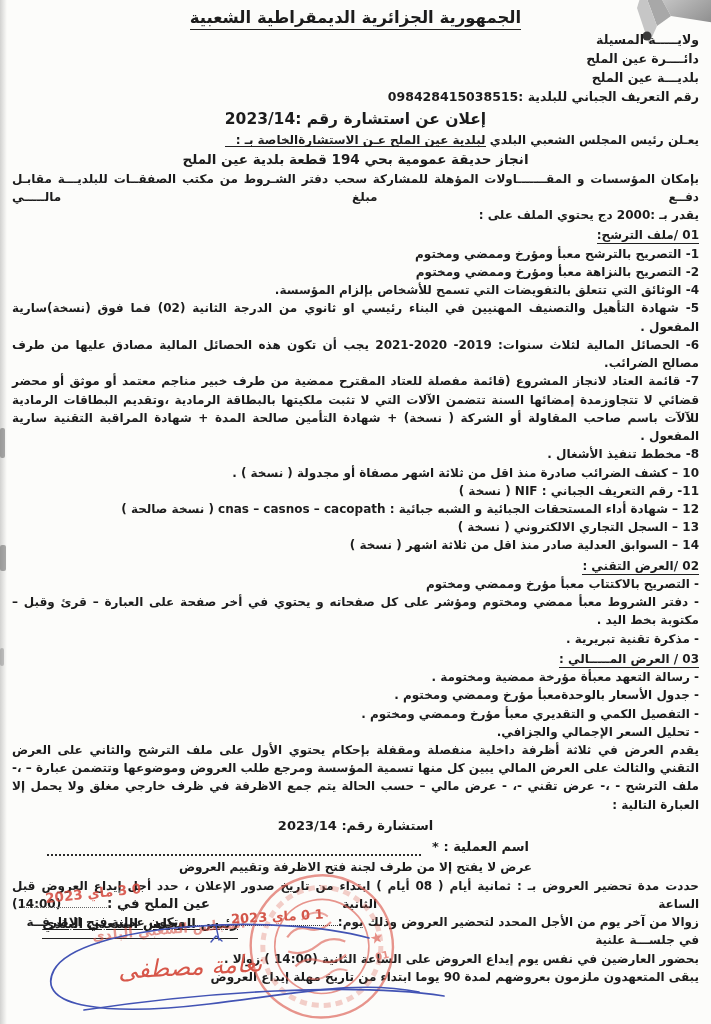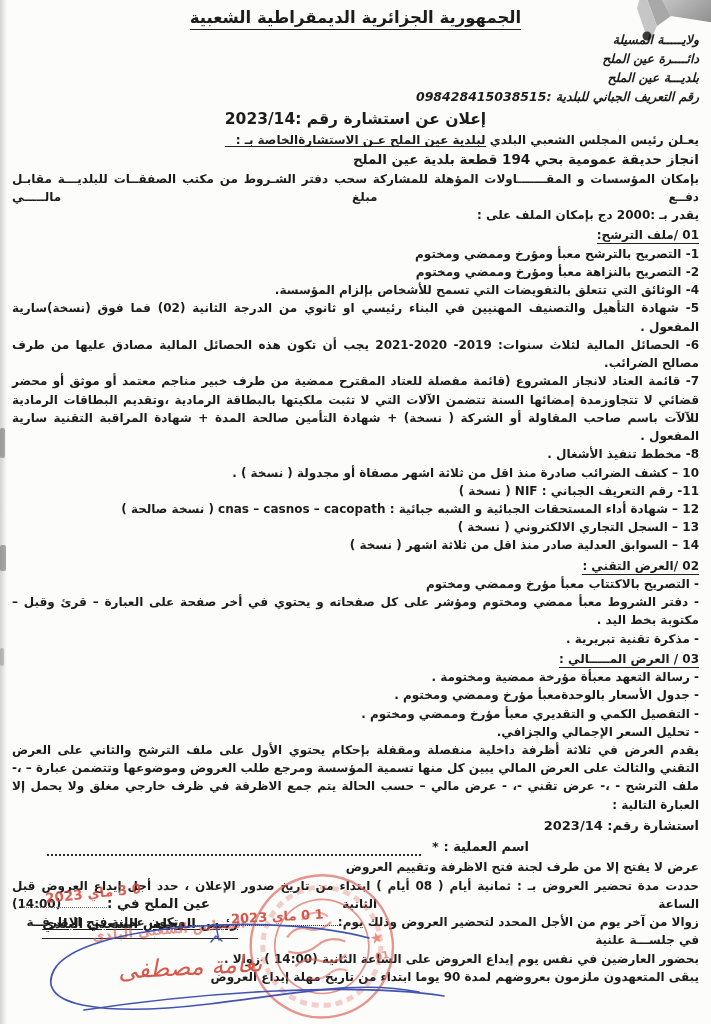--- a/index.html
+++ b/index.html
@@ -26,30 +26,30 @@
 
   .content{position:absolute;inset:0;padding:6px 12px 0 12px;box-sizing:border-box;}
 
   .country-title{
     text-align:center;font-size:16.5px;font-weight:bold;
     margin:2px 0 3px 0;
   }
   .country-title span{border-bottom:1.6px solid #222;padding-bottom:2px;}
 
   .admin{ text-align:right;font-weight:bold;font-size:12.5px;line-height:1.52;}
-  .admin div{white-space:nowrap;font-style:italic;}
+  .admin div{white-space:nowrap;}
 
   .ann-title{
     text-align:center;font-size:15.5px;font-weight:bold;margin:4px 0 3px 0;
   }
   .ann-title span{border-bottom:1.7px solid #222;padding-bottom:18px;}
 
   .body-txt{font-size:12px;line-height:1.52;font-weight:bold;}
   .line{margin:0;}
-  .center{text-align:right;}
+  .center{text-align:center;}
   .right{text-align:right;}
   .stretch{text-align:justify;text-align-last:justify;}
   .just{text-align:justify;}
   .project{font-size:13.5px;}
   .sec-head{margin-top:2px;}
   .sec-head span{border-bottom:1.6px solid #222;padding-bottom:1px;}
   .list div{margin:0;}
 
   .ref-line{font-size:13px;margin-top:2px;}
   .op-row{display:flex;align-items:flex-end;font-weight:bold;font-size:13px;margin:1px 170px 2px 35px;gap:8px;}
@@ -134,21 +134,21 @@
 
     <div class="ann-title">
       <span>إعلان عن استشارة رقم :2023/14</span>
     </div>
 
     <div class="body-txt">
 
       <div class="line right">يعـلن رئيس المجلس الشعبي البلدي لبلدية عين الملح عـن الاستشارةالخاصة بـ :</div>
       <div class="line center project">انجاز حديقة عمومية بحي 194 قطعة بلدية عين الملح</div>
       <div class="line stretch">بإمكان المؤسسات و المقـــــــاولات المؤهلة للمشاركة سحب دفتر الشـروط من مكتب الصفقــات للبلديـــة مقابـل دفــع مبلغ مالـــــي</div>
-      <div class="line right">يقدر بـ :2000 دج بإمكان الملف على :</div>
+      <div class="line right">يقدر بـ :2000 دج يحتوي الملف على :</div>
 
       <div class="line right sec-head">
         <span>01 /ملف الترشح:</span>
       </div>
       <div class="list">
         <div class="just">1- التصريح بالترشح معبأ ومؤرخ وممضي ومختوم</div>
         <div class="just">2- التصريح بالنزاهة معبأ ومؤرخ وممضي ومختوم</div>
         <div class="just">4- الوثائق التي تتعلق بالتفويضات التي تسمح للأشخاص بإلزام المؤسسة.</div>
         <div class="just">5- شهادة التأهيل والتصنيف المهنيين في البناء رئيسي او ثانوي من الدرجة الثانية (02) فما فوق (نسخة)سارية المفعول .</div>
         <div class="just">6- الحصائل المالية لثلاث سنوات: 2019- 2020-2021 يجب أن تكون هذه الحصائل المالية مصادق عليها من طرف مصالح الضرائب.</div>

